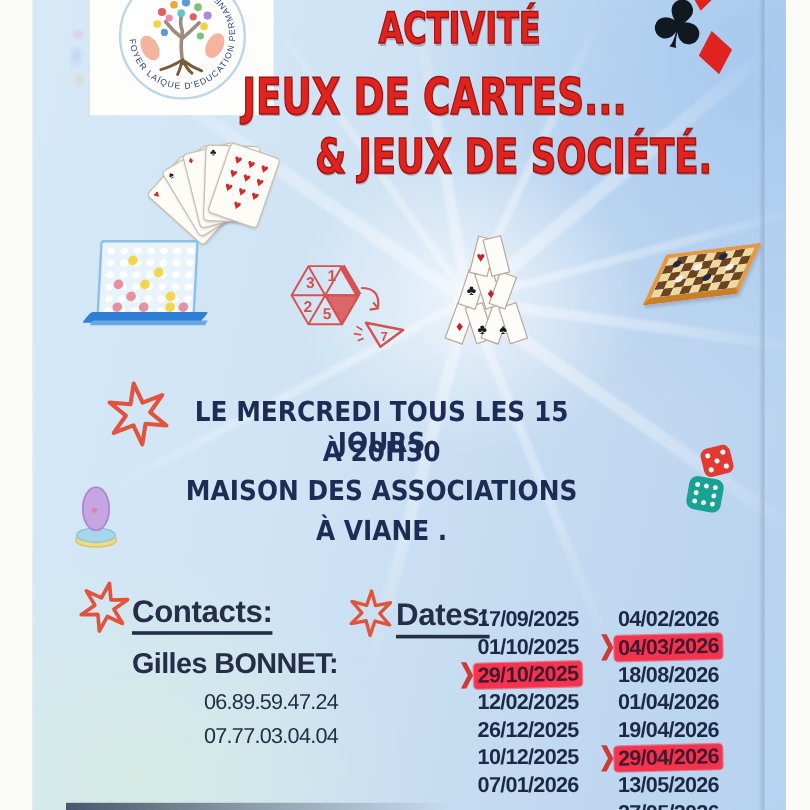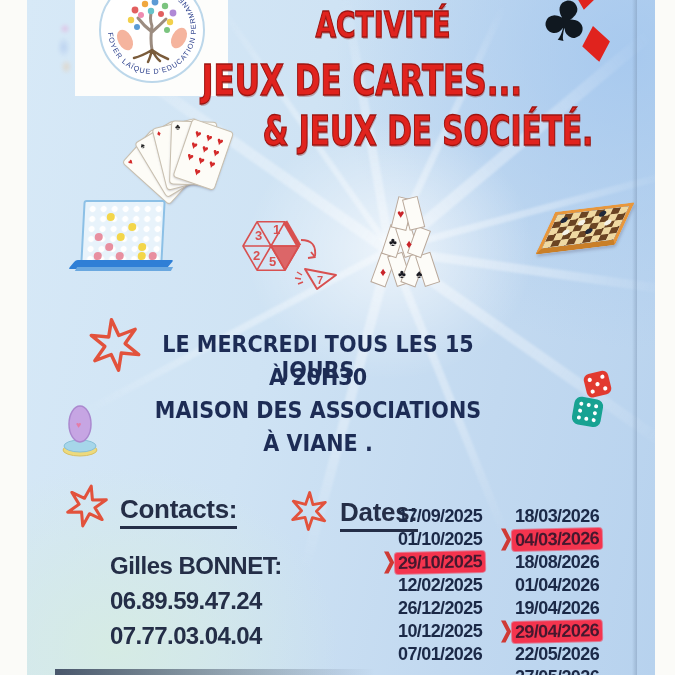--- a/index.html
+++ b/index.html
@@ -62,23 +62,23 @@
   .sched-line{position:absolute;left:113px;width:410px;z-index:3;text-align:center;
     font-family:"DejaVu Sans",sans-serif;font-weight:800;color:#1d2c55;
     font-size:23px;transform:scaleX(.9);transform-origin:center;letter-spacing:0;}
   .sched-1{top:331px;}
   .sched-2{top:364px;}
   .sched-3{top:397px;}
   .sched-4{top:430px;}
   
   .contacts{position:absolute;left:110px;top:494px;z-index:3;color:#242e47;}
   .section-heading{font-weight:700;font-size:26px;letter-spacing:-.3px;
-    border-bottom:3px solid #242e47;display:inline-block;padding-bottom:1px;margin-left:10px;}
-  .c-name{font-weight:700;font-size:24px;letter-spacing:-.5px;margin-top:23px;}
-  .c-phone{font-weight:700;font-size:24px;letter-spacing:-.6px;margin-top:7px;}
+    border-bottom:3px solid #242e47;display:inline-block;padding-bottom:1px;}
+  .c-name{font-weight:700;font-size:24px;letter-spacing:-.5px;margin-top:11px;}
+  .c-phone{font-weight:400;font-size:18px;letter-spacing:-.6px;margin-top:7px;text-align:right;}
   
   .dates-heading{position:absolute;left:330px;top:497px;z-index:3;color:#242e47;}
   .dates-col{position:absolute;top:506px;width:110px;z-index:3;}
   .col1{left:398px;}
   .col2{left:515px;}
   .date-cell{position:relative;height:23px;line-height:21px;font-weight:700;font-size:18px;
     letter-spacing:-.6px;color:#1b2947;white-space:nowrap;}
   .hl-mark{display:inline-block;background:#f4344e;border-radius:3px;padding:0 3px;margin-left:-3px;
     transform:rotate(-1.4deg);color:#46182e;box-shadow:0 0 0 1px rgba(244,52,78,.55);}
   .hl-arrow{position:absolute;left:-16px;top:-1px;color:#cf3a35;font-size:17px;font-weight:700;
@@ -361,23 +361,23 @@
   <div class="dates-col col1" id="dates-col-1">
       <div class="date-cell">17/09/2025</div>
       <div class="date-cell">01/10/2025</div>
       <div class="date-cell"><span class="hl-arrow">❯</span><span class="hl-mark">29/10/2025</span></div>
       <div class="date-cell">12/02/2025</div>
       <div class="date-cell">26/12/2025</div>
       <div class="date-cell">10/12/2025</div>
       <div class="date-cell">07/01/2026</div>
     </div>
   <div class="dates-col col2" id="dates-col-2">
-      <div class="date-cell">18/03/2026</div>
+      <div class="date-cell">04/02/2026</div>
       <div class="date-cell"><span class="hl-arrow">❯</span><span class="hl-mark">04/03/2026</span></div>
       <div class="date-cell">18/08/2026</div>
       <div class="date-cell">01/04/2026</div>
       <div class="date-cell">19/04/2026</div>
       <div class="date-cell"><span class="hl-arrow">❯</span><span class="hl-mark">29/04/2026</span></div>
-      <div class="date-cell">22/05/2026</div>
+      <div class="date-cell">13/05/2026</div>
       <div class="date-cell">27/05/2026</div>
     </div>
 
 </div>
 
 </body></html>

